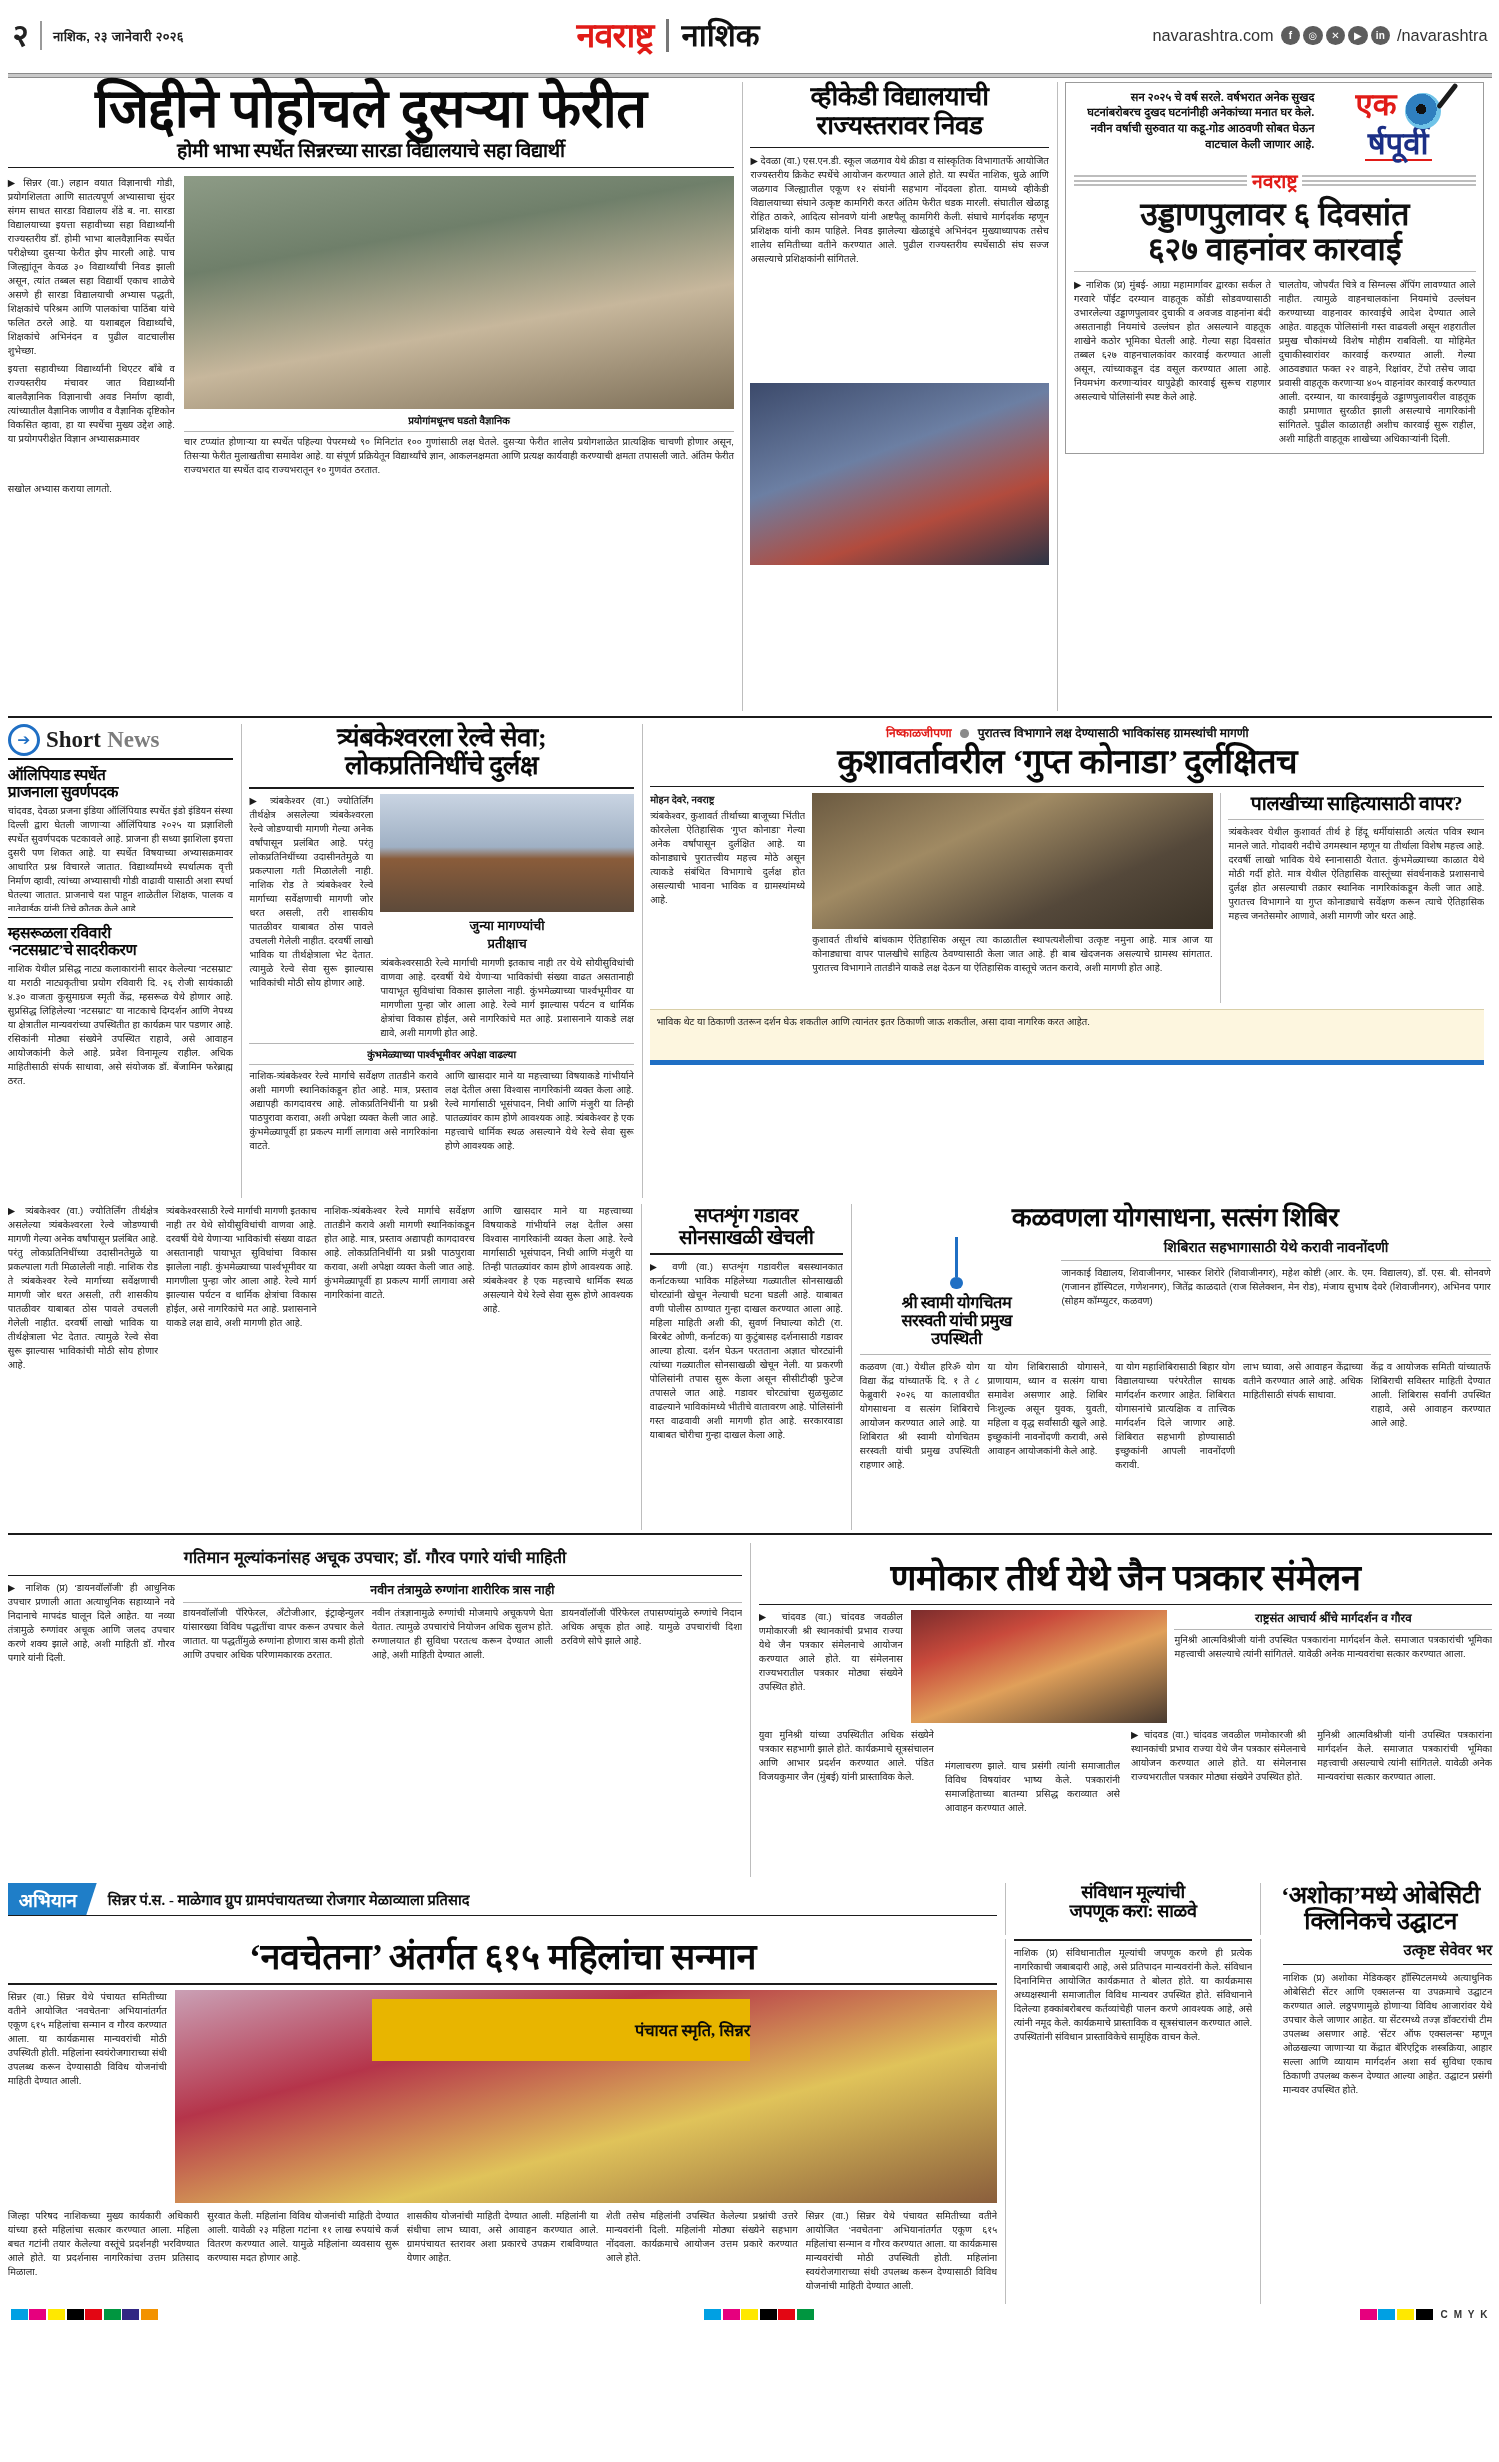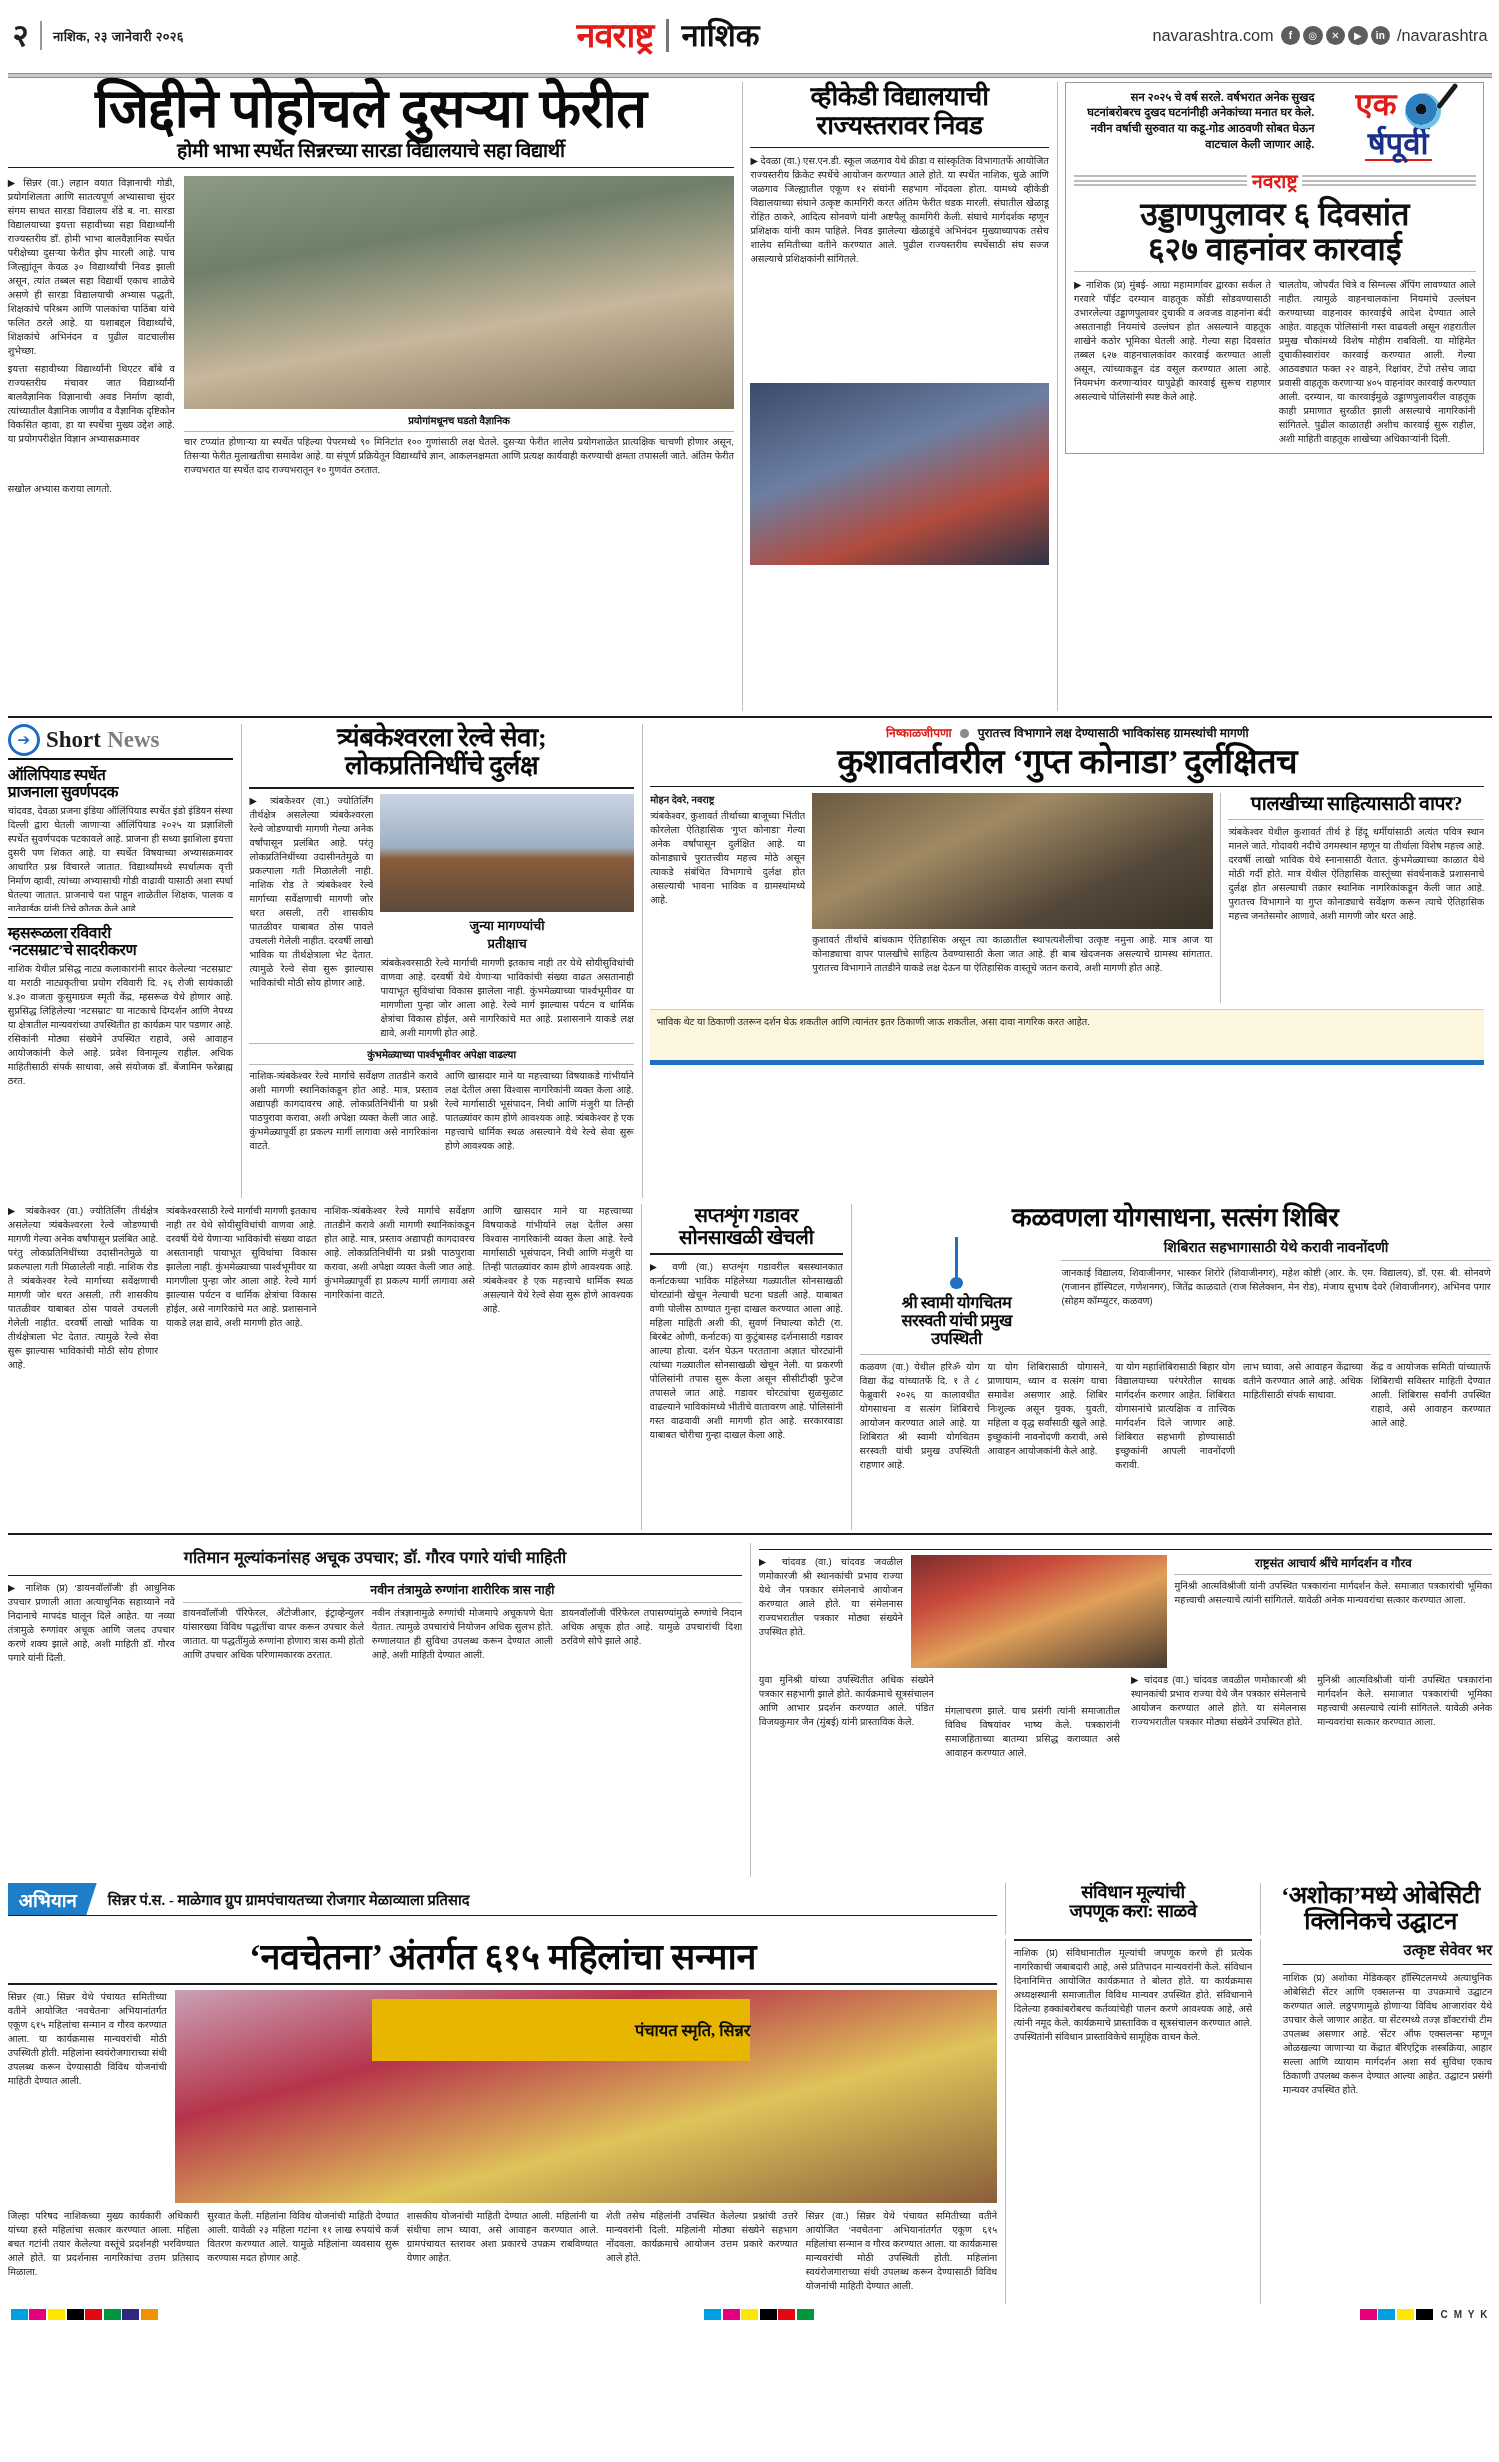--- a/index.html
+++ b/index.html
@@ -368,28 +368,29 @@
       <div class="hr1" style="margin:6.2px 0 4.7px;"></div>
       <div style="display:flex;gap:7.8px;">
         <div style="width:167px;">
           <div class="body" style="height:225px;overflow:hidden;">▶ नाशिक (प्र) ‘डायनवॉलॉजी’ ही आधुनिक उपचार प्रणाली आता अत्याधुनिक सहाय्याने नवे निदानाचे मापदंड घालून दिले आहेत. या नव्या तंत्रामुळे रुग्णांवर अचूक आणि जलद उपचार करणे शक्य झाले आहे, अशी माहिती डॉ. गौरव पगारे यांनी दिली.</div>
         </div>
         <div style="flex:1;">
           <div class="sub" style="font-size:12.4px;">नवीन तंत्रामुळे रुग्णांना शारीरिक त्रास नाही</div>
           <div class="hr-thin" style="margin:3.9px 0;"></div>
           <div style="display:flex;gap:7.8px;">
             <div class="body" style="flex:1;height:198px;overflow:hidden;">डायनवॉलॉजी पॅरिफेरल, अँटोजीआर, इंट्राव्हेन्युलर यांसारख्या विविध पद्धतींचा वापर करून उपचार केले जातात. या पद्धतींमुळे रुग्णांना होणारा त्रास कमी होतो आणि उपचार अधिक परिणामकारक ठरतात.</div>
-            <div class="body" style="flex:1;height:198px;overflow:hidden;">नवीन तंत्रज्ञानामुळे रुग्णांची मोजमापे अचूकपणे घेता येतात. त्यामुळे उपचारांचे नियोजन अधिक सुलभ होते. रुग्णालयात ही सुविधा उपलब्ध करून देण्यात आली आहे, अशी माहिती देण्यात आली.</div>
+            <div class="body" style="flex:1;height:198px;overflow:hidden;">नवीन तंत्रज्ञानामुळे रुग्णांची मोजमापे अचूकपणे घेता येतात. त्यामुळे उपचारांचे नियोजन अधिक सुलभ होते. रुग्णालयात ही सुविधा परतत्ध करून देण्यात आली आहे, अशी माहिती देण्यात आली.</div>
             <div class="body" style="flex:1;height:198px;overflow:hidden;">डायनवॉलॉजी पॅरिफेरल तपासण्यांमुळे रुग्णांचे निदान अधिक अचूक होत आहे. यामुळे उपचारांची दिशा ठरविणे सोपे झाले आहे.</div>
           </div>
         </div>
       </div>
     </div>
 
     <div class="colD2">
+      <div class="hl hlK" style="margin-top:17px;">णमोकार तीर्थ येथे जैन पत्रकार संमेलन</div>
       <div class="hr1" style="margin:6.2px 0 4.7px;"></div>
       <div style="display:flex;gap:7.8px;">
         <div class="body" style="width:144px;height:113px;overflow:hidden;">▶ चांदवड (वा.) चांदवड जवळील णमोकारजी श्री स्थानकांची प्रभाव राज्या येथे जैन पत्रकार संमेलनाचे आयोजन करण्यात आले होते. या संमेलनास राज्यभरातील पत्रकार मोठ्या संख्येने उपस्थित होते.</div>
         <div class="photo p5" style="width:256px;height:113px;"></div>
         <div style="flex:1;">
           <div class="sub" style="font-size:11.6px;">राष्ट्रसंत आचार्य श्रींचे मार्गदर्शन व गौरव</div>
           <div class="hr-thin" style="margin:3.9px 0;"></div>
           <div class="body" style="height:85px;overflow:hidden;">मुनिश्री आत्मविश्रीजी यांनी उपस्थित पत्रकारांना मार्गदर्शन केले. समाजात पत्रकारांची भूमिका महत्त्वाची असल्याचे त्यांनी सांगितले. यावेळी अनेक मान्यवरांचा सत्कार करण्यात आला.</div>
         </div>
       </div>

